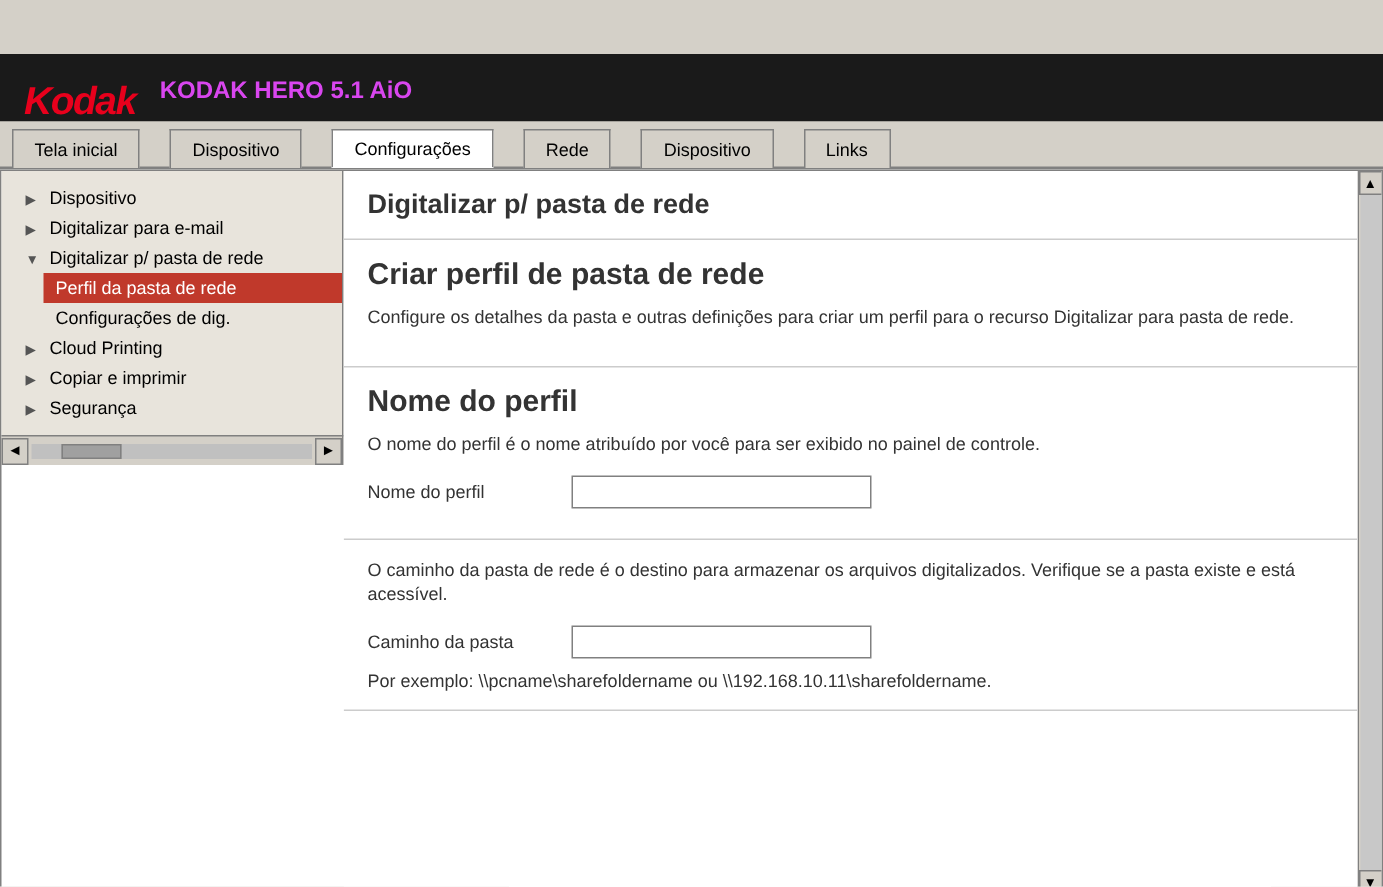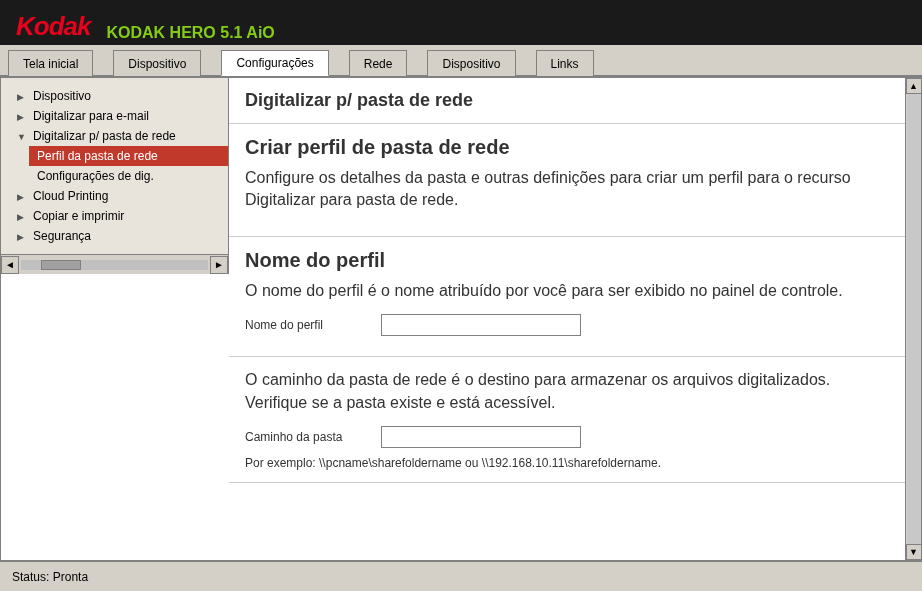--- a/index.html
+++ b/index.html
@@ -3,33 +3,34 @@
   <meta charset="utf-8">
   <style>
     * { box-sizing: border-box; margin: 0; padding: 0; }
     body { font-family: Arial, sans-serif; font-size: 13px; background: #d4d0c8; width: 922px; height: 591px; overflow: hidden; }
 
     
     .header {
       background: #1a1a1a;
       height: 45px;
       display: flex;
-      align-items: flex-end;
-      padding: 3px 16px;
+      align-items: flex-start;
+      padding: 16px 16px;
       gap: 16px;
+      margin-top: 36px;
     }
     .kodak-logo {
       color: #e8001c;
       font-size: 26px;
       font-weight: bold;
       font-style: italic;
       letter-spacing: -1px;
     }
     .product-name {
-      color: #84cc16;
+      color: #d946ef;
       font-size: 16px;
       font-weight: bold;
     }
 
     
     .tabs-bar {
       background: #d4d0c8;
       display: flex;
       align-items: flex-end;
       padding: 4px 8px 0 8px;
@@ -198,21 +199,21 @@
       padding: 12px 16px;
       border-bottom: 1px solid #ccc;
     }
     .section-title {
       font-size: 20px;
       font-weight: bold;
       color: #333;
       margin-bottom: 8px;
     }
     .section-desc {
-      font-size: 16px;
+      font-size: 12px;
       color: #333;
       margin-bottom: 12px;
       line-height: 1.4;
     }
     .form-row {
       display: flex;
       align-items: center;
       gap: 16px;
       margin-bottom: 8px;
     }

